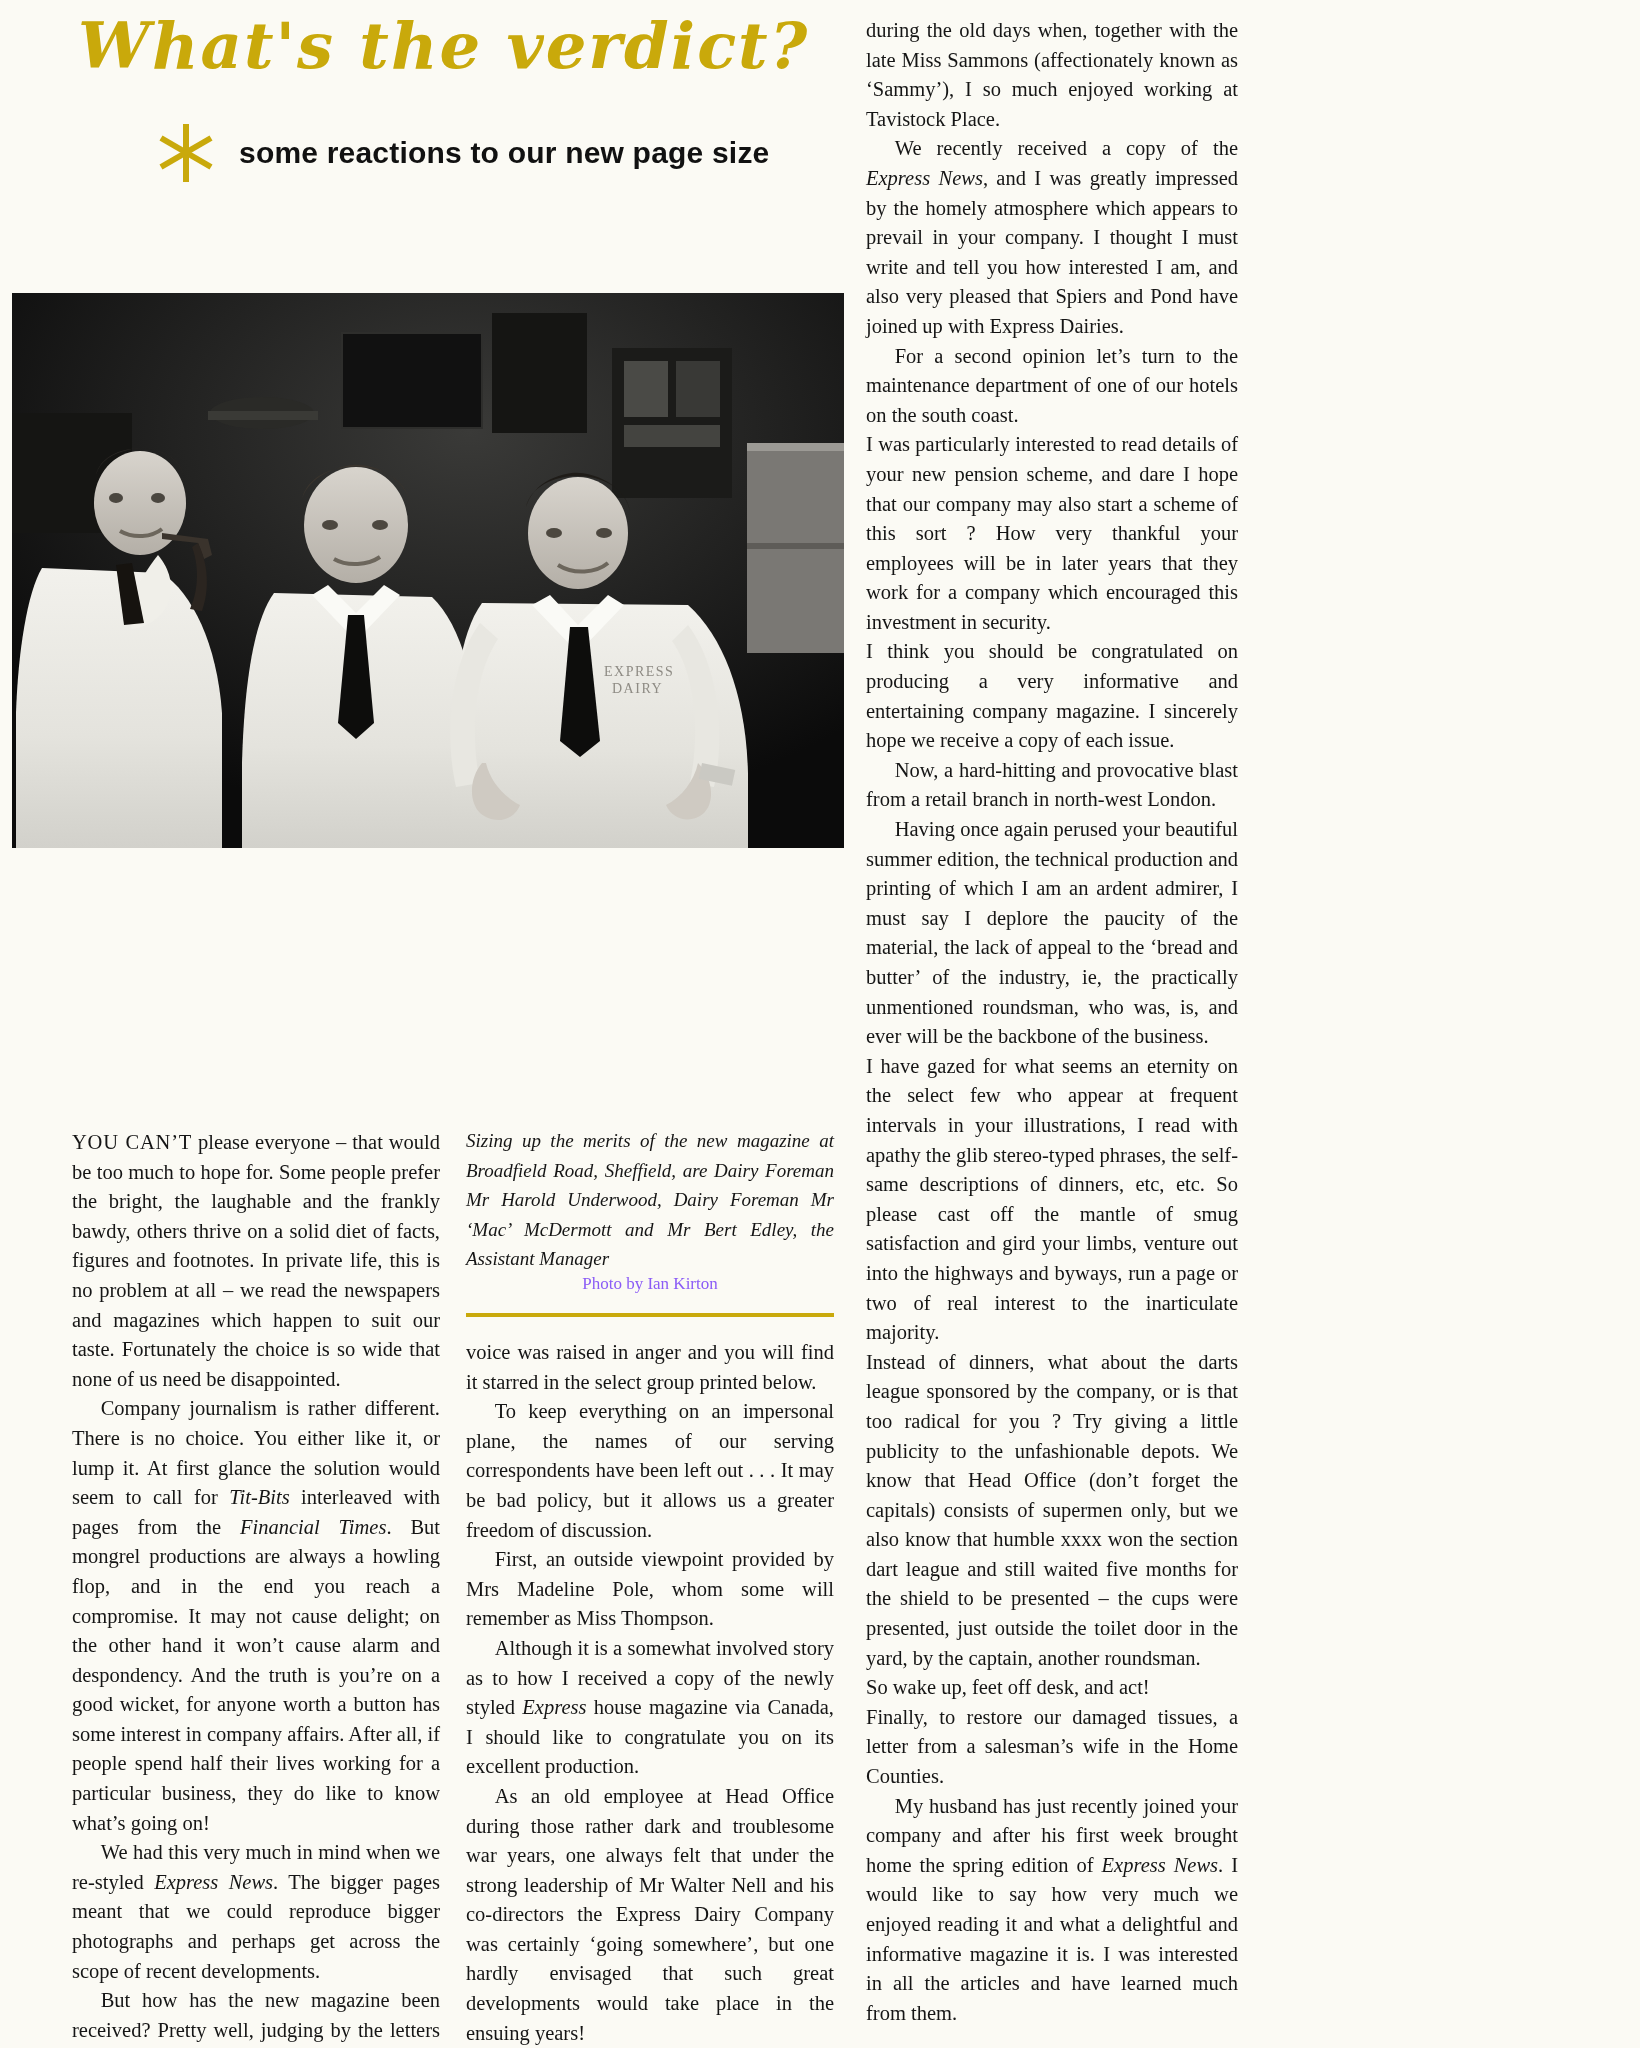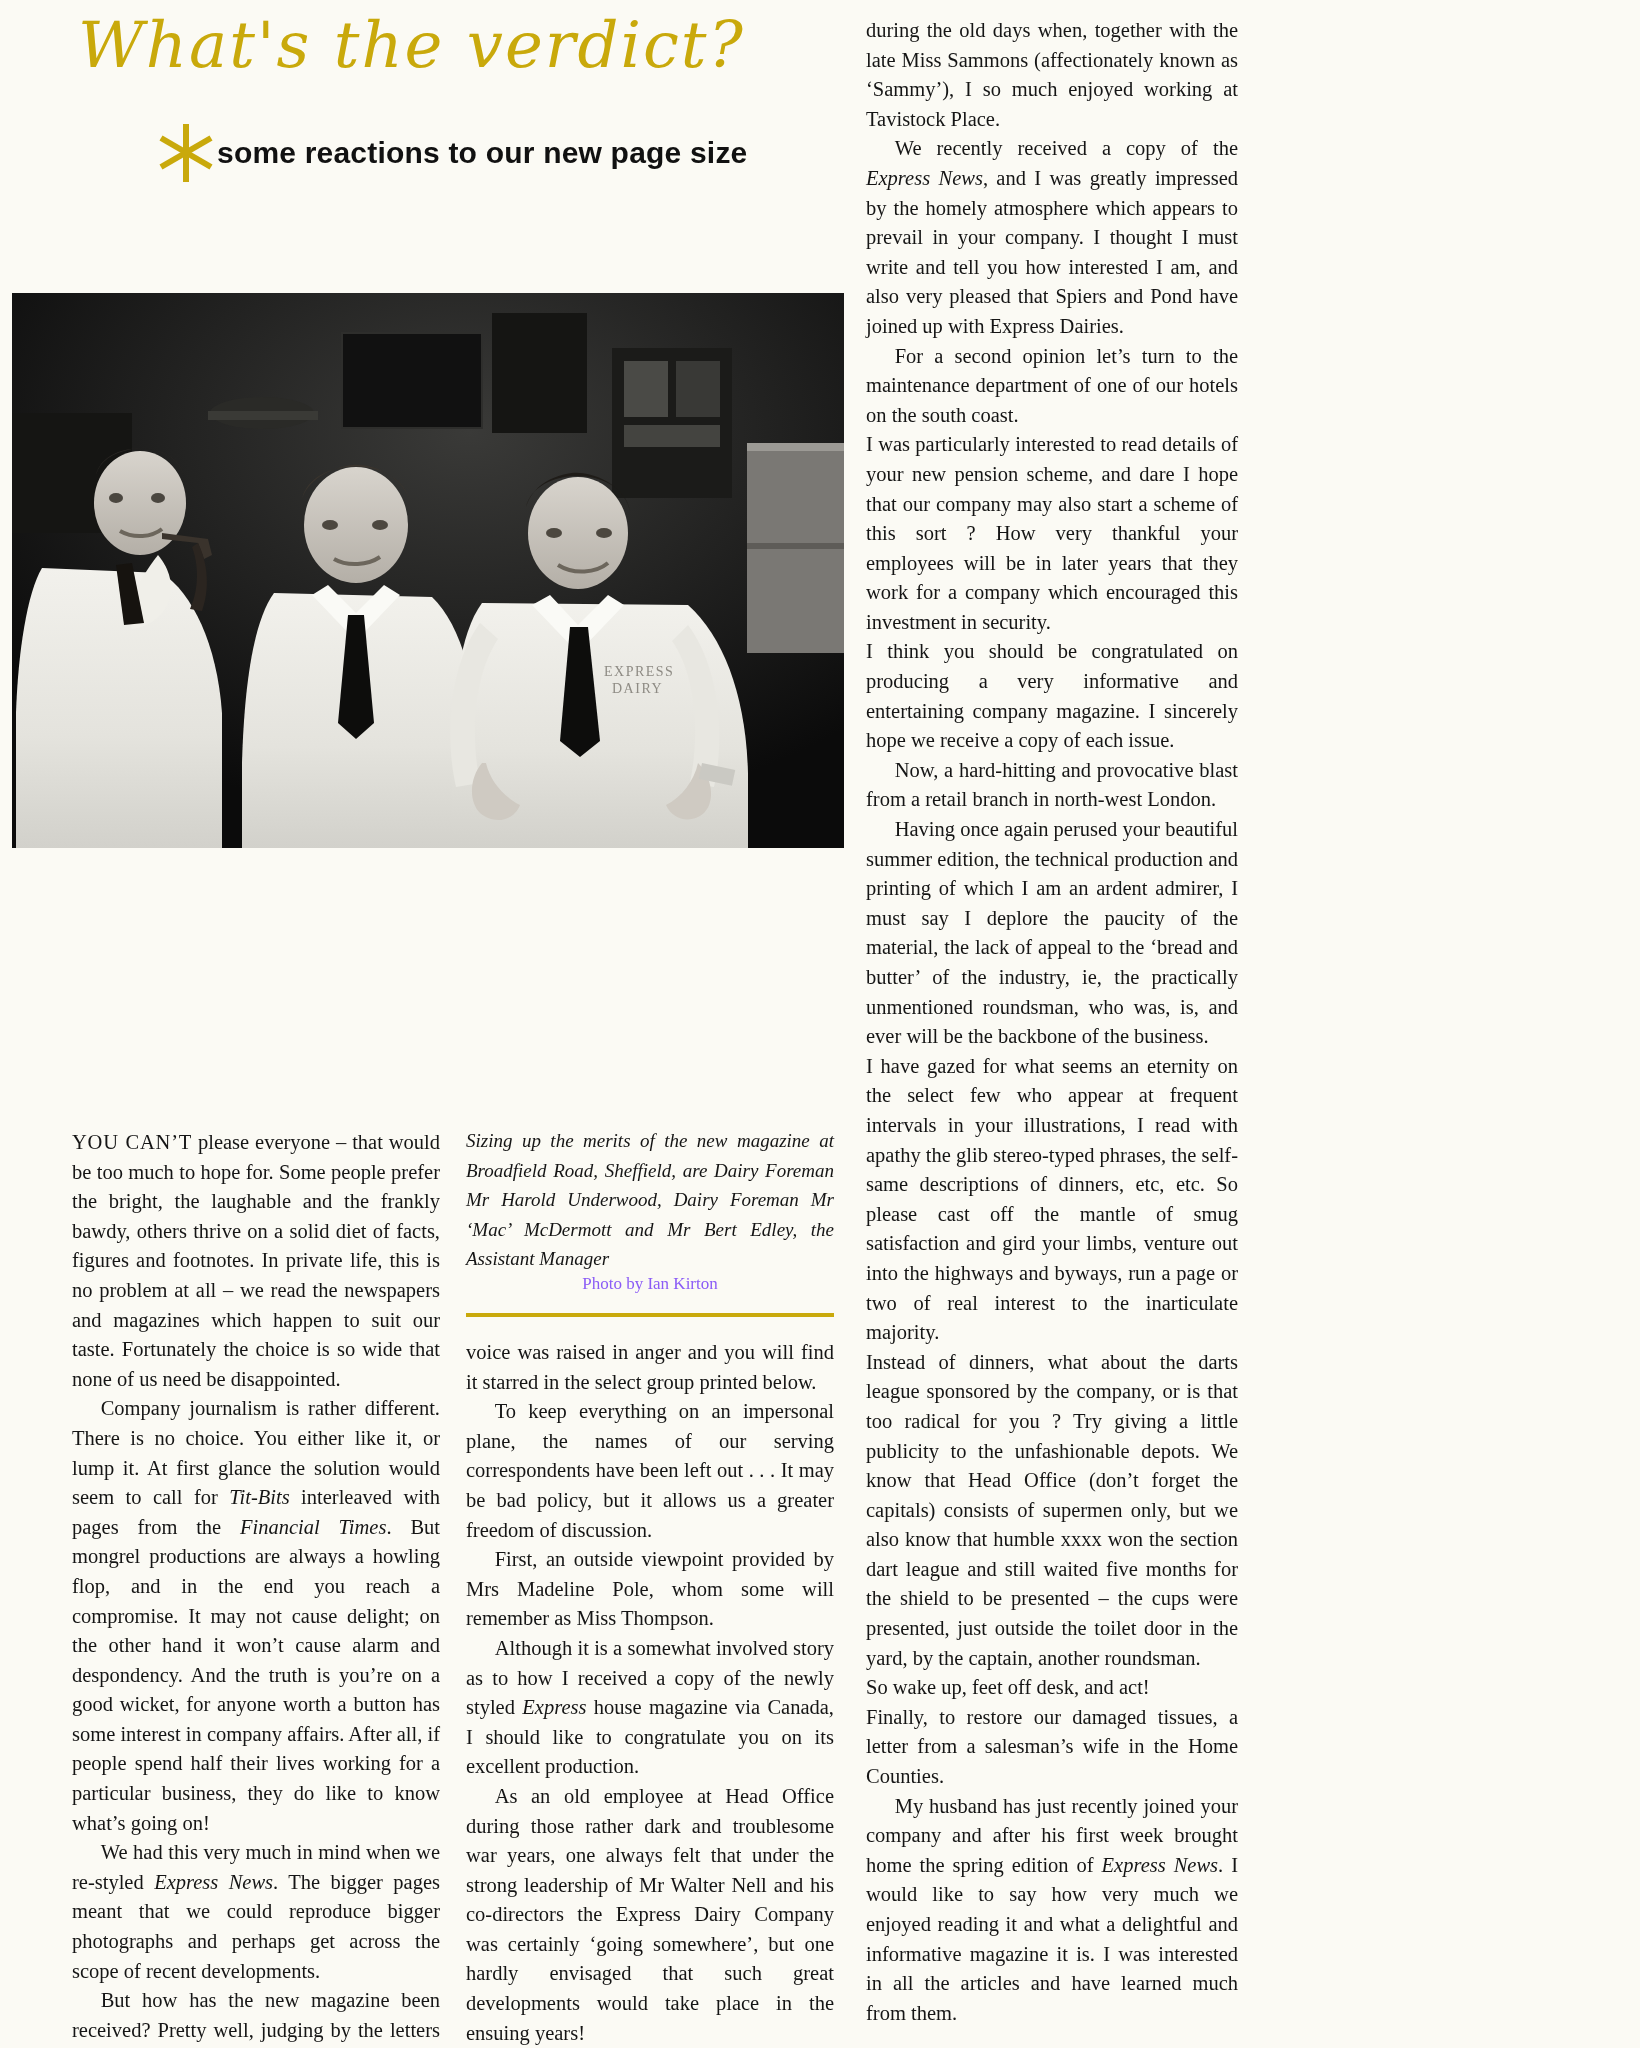--- a/index.html
+++ b/index.html
@@ -13,26 +13,26 @@
   }
   .page{position:relative;width:1640px;height:2048px;box-sizing:border-box;}
 
   
   .masthead{position:absolute;left:0;top:0;width:860px;height:205px;}
   .title{
     position:absolute;left:78px;top:8px;
     font-family:"DejaVu Serif", serif;
     font-style:italic;
     font-size:64px;
-    font-weight:400;
+    font-weight:700;
     color:#c9a90b;
     letter-spacing:2px;
     white-space:nowrap;
   }
-  .subtitle-row{position:absolute;left:155px;top:122px;display:flex;align-items:center;}
+  .subtitle-row{position:absolute;left:155px;top:122px;display:flex;align-items:center;gap:22px;}
   .starburst{width:62px;height:62px;display:block;flex:0 0 auto;}
   .subtitle{
     font-family:"Liberation Sans", sans-serif;
     font-weight:700;
     font-size:30px;
     color:#111;
     letter-spacing:.2px;
     white-space:nowrap;
   }
 

